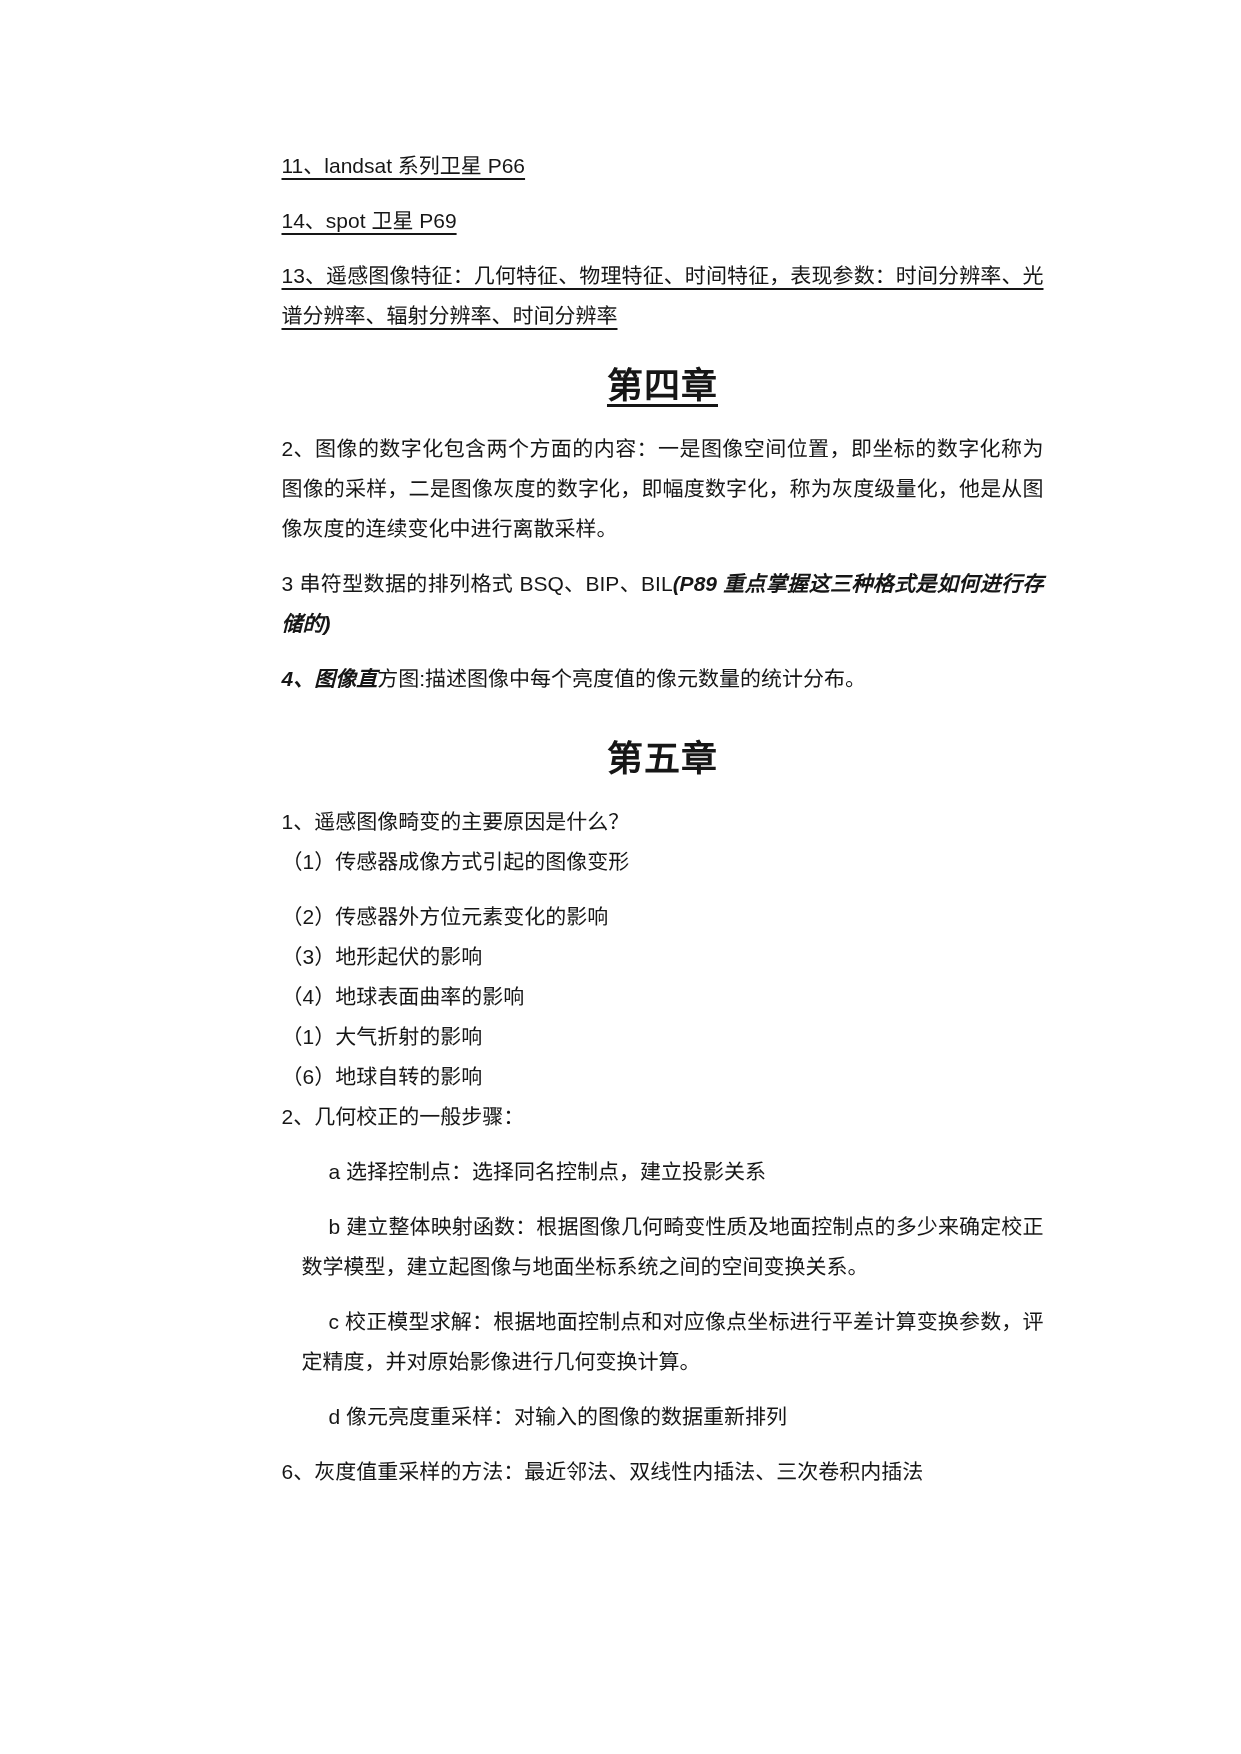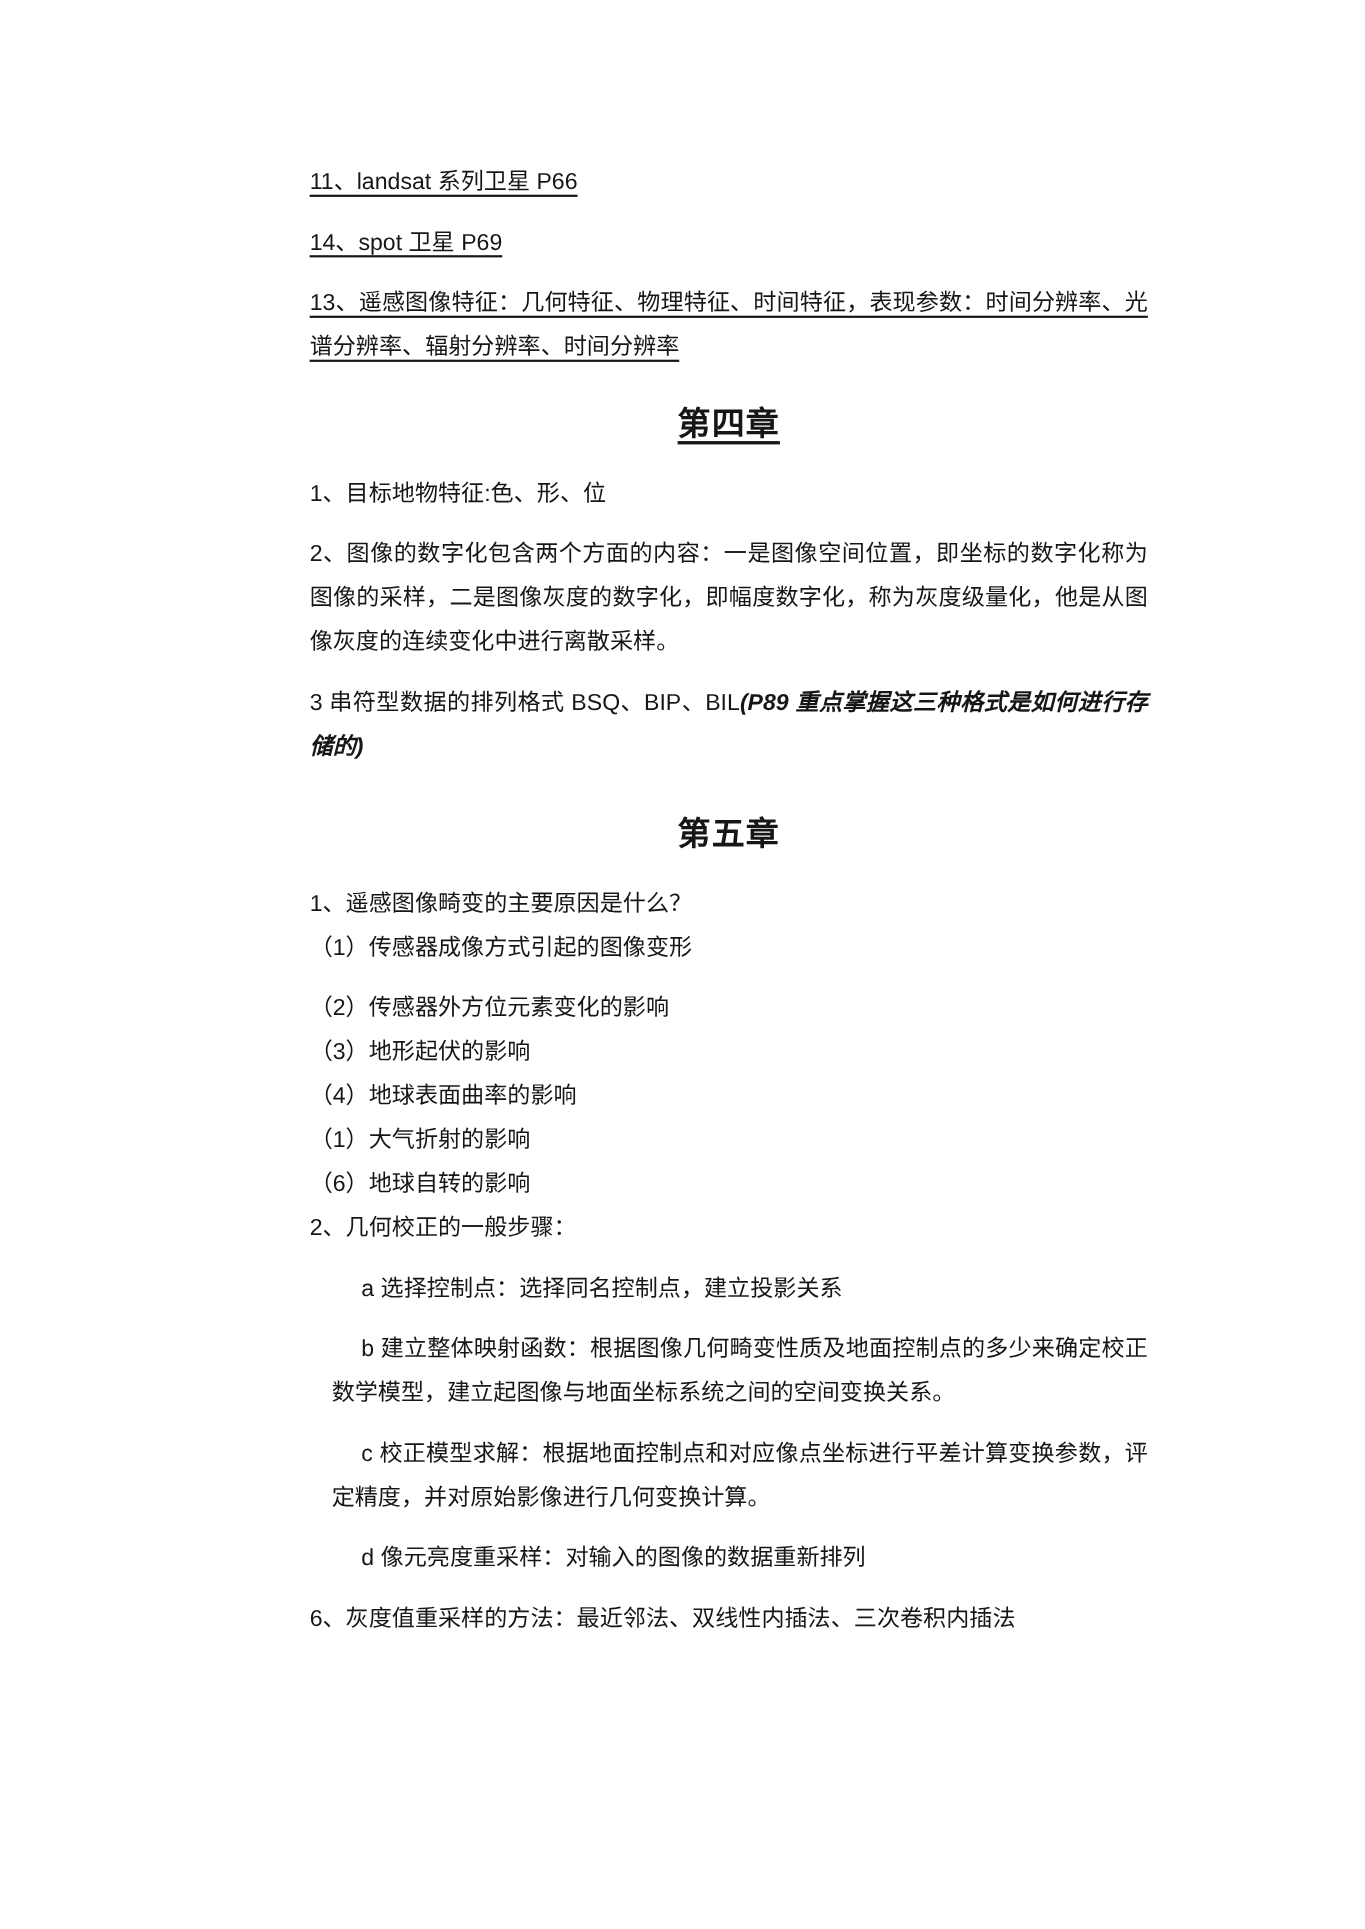--- a/index.html
+++ b/index.html
@@ -25,21 +25,21 @@
   .para {
     margin: 15px 0;
     text-align: justify;
   }
   .u {
     text-decoration: underline;
     text-underline-offset: 5px;
     text-decoration-thickness: 1.5px;
   }
   .chapter {
-    font-size: 30px;
+    font-size: 36px;
     font-weight: bold;
     text-align: center;
     line-height: 48px;
     margin: 26px 0 19px 0;
     letter-spacing: 1px;
   }
   .chapter.u {
     text-decoration-thickness: 2.5px;
     text-underline-offset: 6px;
   }
@@ -60,26 +60,26 @@
 
 <div class="page">
 
   <p class="para u">11、landsat 系列卫星 P66</p>
   <p class="para u">14、spot 卫星 P69</p>
   <p class="para u">13、遥感图像特征：几何特征、物理特征、时间特征，表现参数：时间分辨率、光谱分辨率、辐射分辨率、时间分辨率</p>
 
   <div>
     <h2 class="chapter u">第四章</h2>
 
-    <p class="para">1、目标地物特征:色、形、位</p>
 
     <p class="para">2、图像的数字化包含两个方面的内容：一是图像空间位置，即坐标的数字化称为图像的采样，二是图像灰度的数字化，即幅度数字化，称为灰度级量化，他是从图像灰度的连续变化中进行离散采样。</p>
 
     <p class="para"><span>3 串符型数据的排列格式 BSQ、BIP、BIL</span><span class="bold">(P89 重点掌握这三种格式是如何进行存储的)</span></p>
 
+    <p class="para"><span class="bold">4、图像直</span><span>方图:描述图像中每个亮度值的像元数量的统计分布。</span></p>
   </div>
 
   <div>
     <h2 class="chapter chapter-extra-space">第五章</h2>
 
     <p class="para"><span>1、遥感图像畸变的主要原因是什么？</span><br><span>（1）传感器成像方式引起的图像变形</span></p>
 
     <p class="para"><span>（2）传感器外方位元素变化的影响</span><br><span>（3）地形起伏的影响</span><br><span>（4）地球表面曲率的影响</span><br><span>（1）大气折射的影响</span><br><span>（6）地球自转的影响</span><br><span>2、几何校正的一般步骤：</span></p>
 
     <p class="para indent">a 选择控制点：选择同名控制点，建立投影关系</p>

